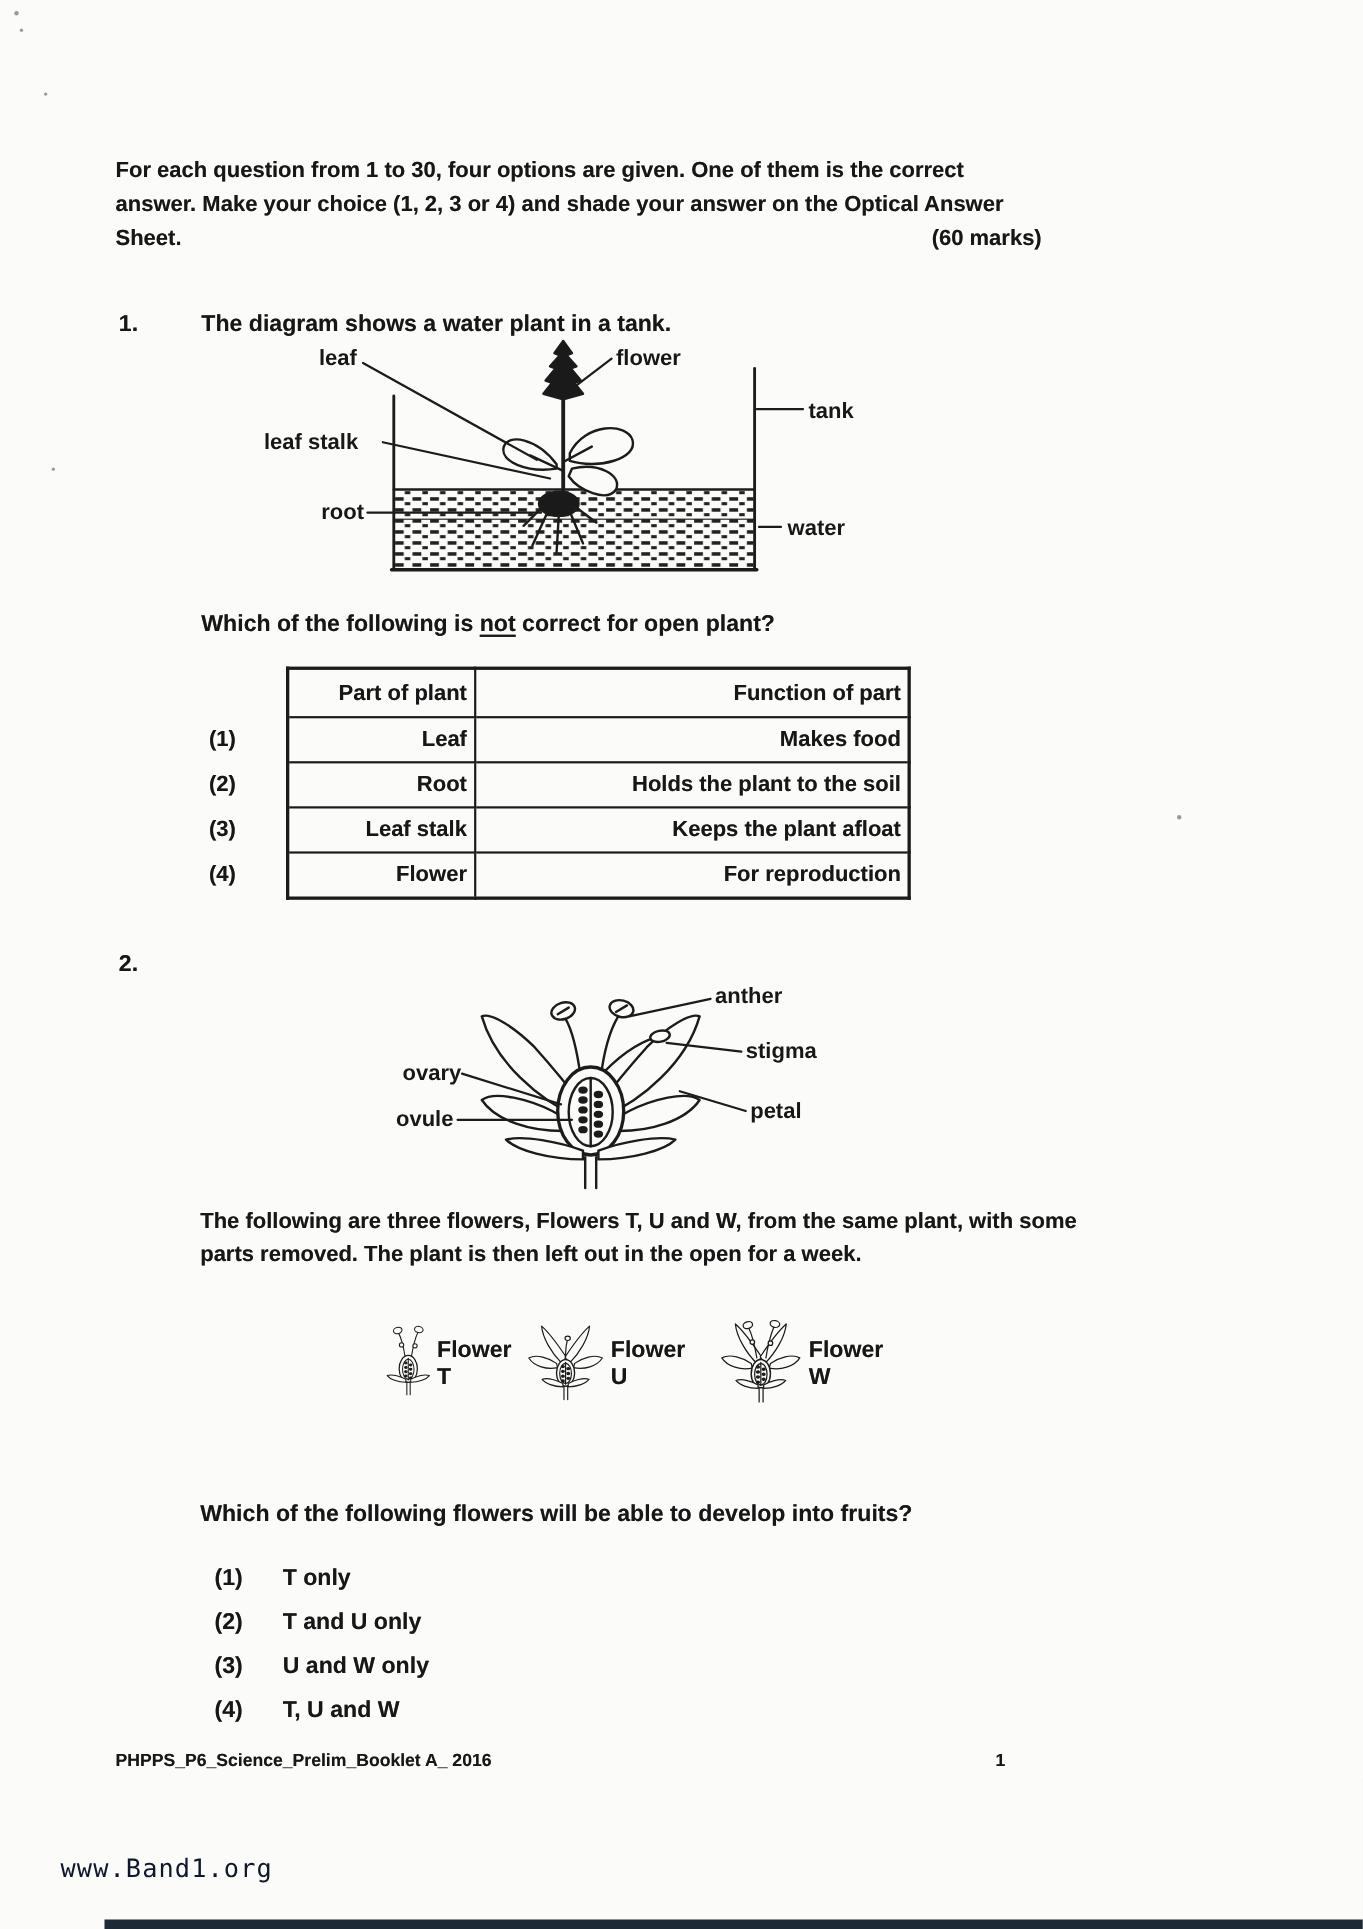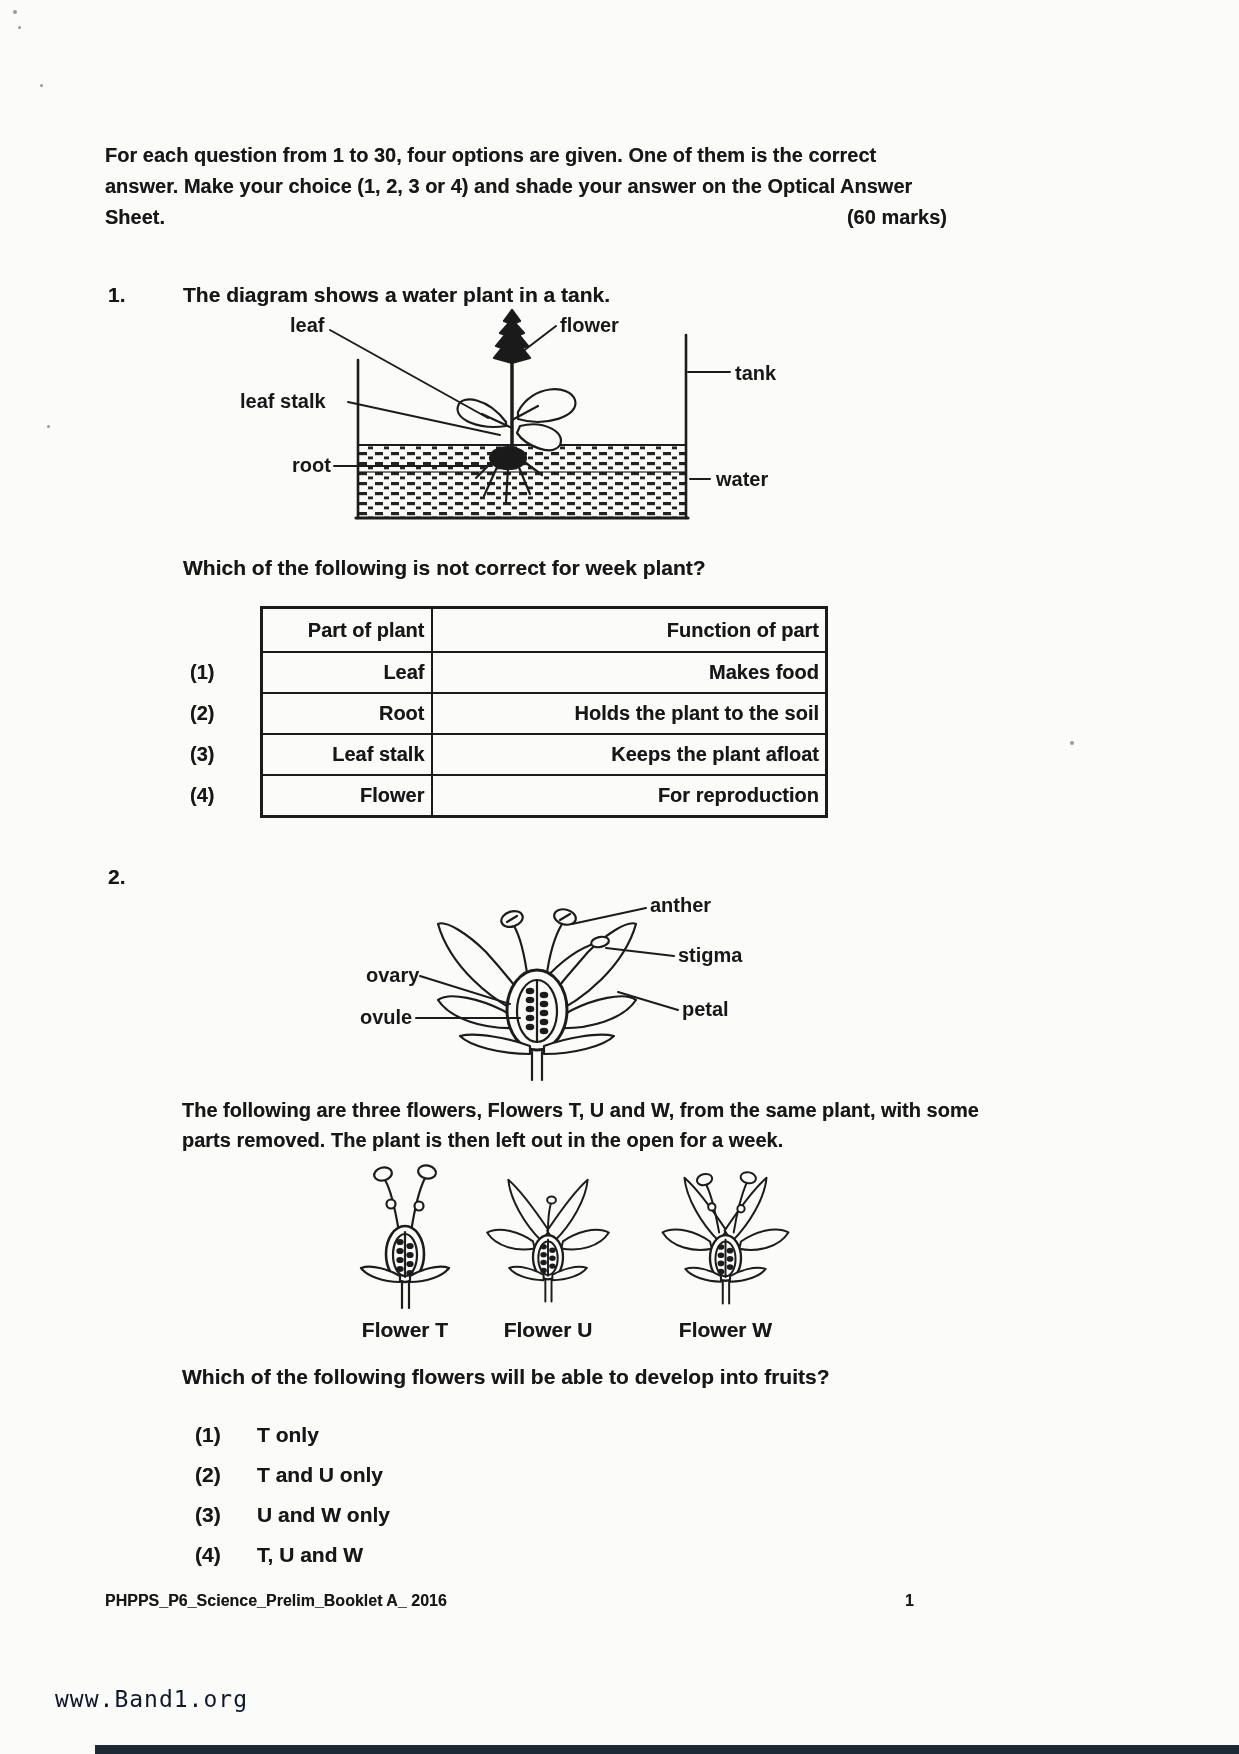--- a/index.html
+++ b/index.html
@@ -13,41 +13,41 @@
     text-shadow:0 0 .6px rgba(25,25,25,.55);
   }
   .abs{position:absolute;}
   
   #instructions{left:105px;top:140px;width:842px;font-size:20px;line-height:31px;}
   #marks{position:absolute;right:0;bottom:0;font-size:20px;}
   
   .qnum{font-size:21px;}
   .qstem{font-size:21px;}
   
-  .u{text-underline-offset:3px;text-decoration-thickness:2px;}
+  .u{text-decoration:underline;text-underline-offset:3px;text-decoration-thickness:2px;}
   
   #q1-table-area{left:190px;top:606px;display:flex;}
   .optnums{width:70px;padding-top:46px;box-sizing:border-box;}
   .optnum{height:41px;display:flex;align-items:center;font-size:20px;}
   table.q1t{border-collapse:collapse;border:3px solid #1b1b1b;background:transparent;}
   table.q1t th,table.q1t td{
     border:2px solid #1b1b1b;text-align:right;vertical-align:middle;
     font-size:20px;font-weight:700;padding:0 6px;
     font-family:"Liberation Sans",sans-serif;color:#171717;
     text-shadow:0 0 .6px rgba(25,25,25,.5);
   }
   table.q1t th{height:42px;}
   table.q1t td{height:39px;}
   
   .ink{stroke:#1c1c1c;stroke-width:2.2;fill:none;stroke-linecap:round;stroke-linejoin:round;}
   .svglabel{
     font-family:"Liberation Sans",sans-serif;font-weight:700;font-size:20px;
     fill:#171717;stroke:none;
   }
-  .flowerfig{display:flex;flex-direction:column;align-items:center;}
+  .flowerfig{display:flex;flex-direction:row;align-items:center;}
   .flowerfig .flabel{font-size:21px;margin-top:6px;}
   
   .q2opt{display:flex;height:40px;align-items:flex-start;font-size:21px;line-height:26px;}
   .q2opt .onum{width:62px;flex:0 0 62px;}
   
   .footer{font-size:16px;}
   #watermark{
     font-family:"DejaVu Sans Mono",monospace;font-weight:500;font-size:23px;
     color:#0f172a;letter-spacing:1px;text-shadow:none;
   }
@@ -117,21 +117,21 @@
     </g>
     <text class="svglabel" x="60" y="32">leaf</text>
     <text class="svglabel" x="330" y="32">flower</text>
     <text class="svglabel" x="10" y="108">leaf stalk</text>
     <text class="svglabel" x="62" y="172">root</text>
     <text class="svglabel" x="505" y="80">tank</text>
     <text class="svglabel" x="486" y="186">water</text>
   </svg>
 
   <div class="abs txt qstem" style="left:183px;top:556px;">
-    <span>Which of the following is </span><span class="u">not</span><span> correct for week plant?</span>
+    <span>Which of the following is </span><span class="u">not</span><span> correct for open plant?</span>
   </div>
 
   <div id="q1-table-area" class="abs">
     <div class="optnums txt">
       <div class="optnum">(1)</div>
       <div class="optnum">(2)</div>
       <div class="optnum">(3)</div>
       <div class="optnum">(4)</div>
     </div>
     <table class="q1t">

